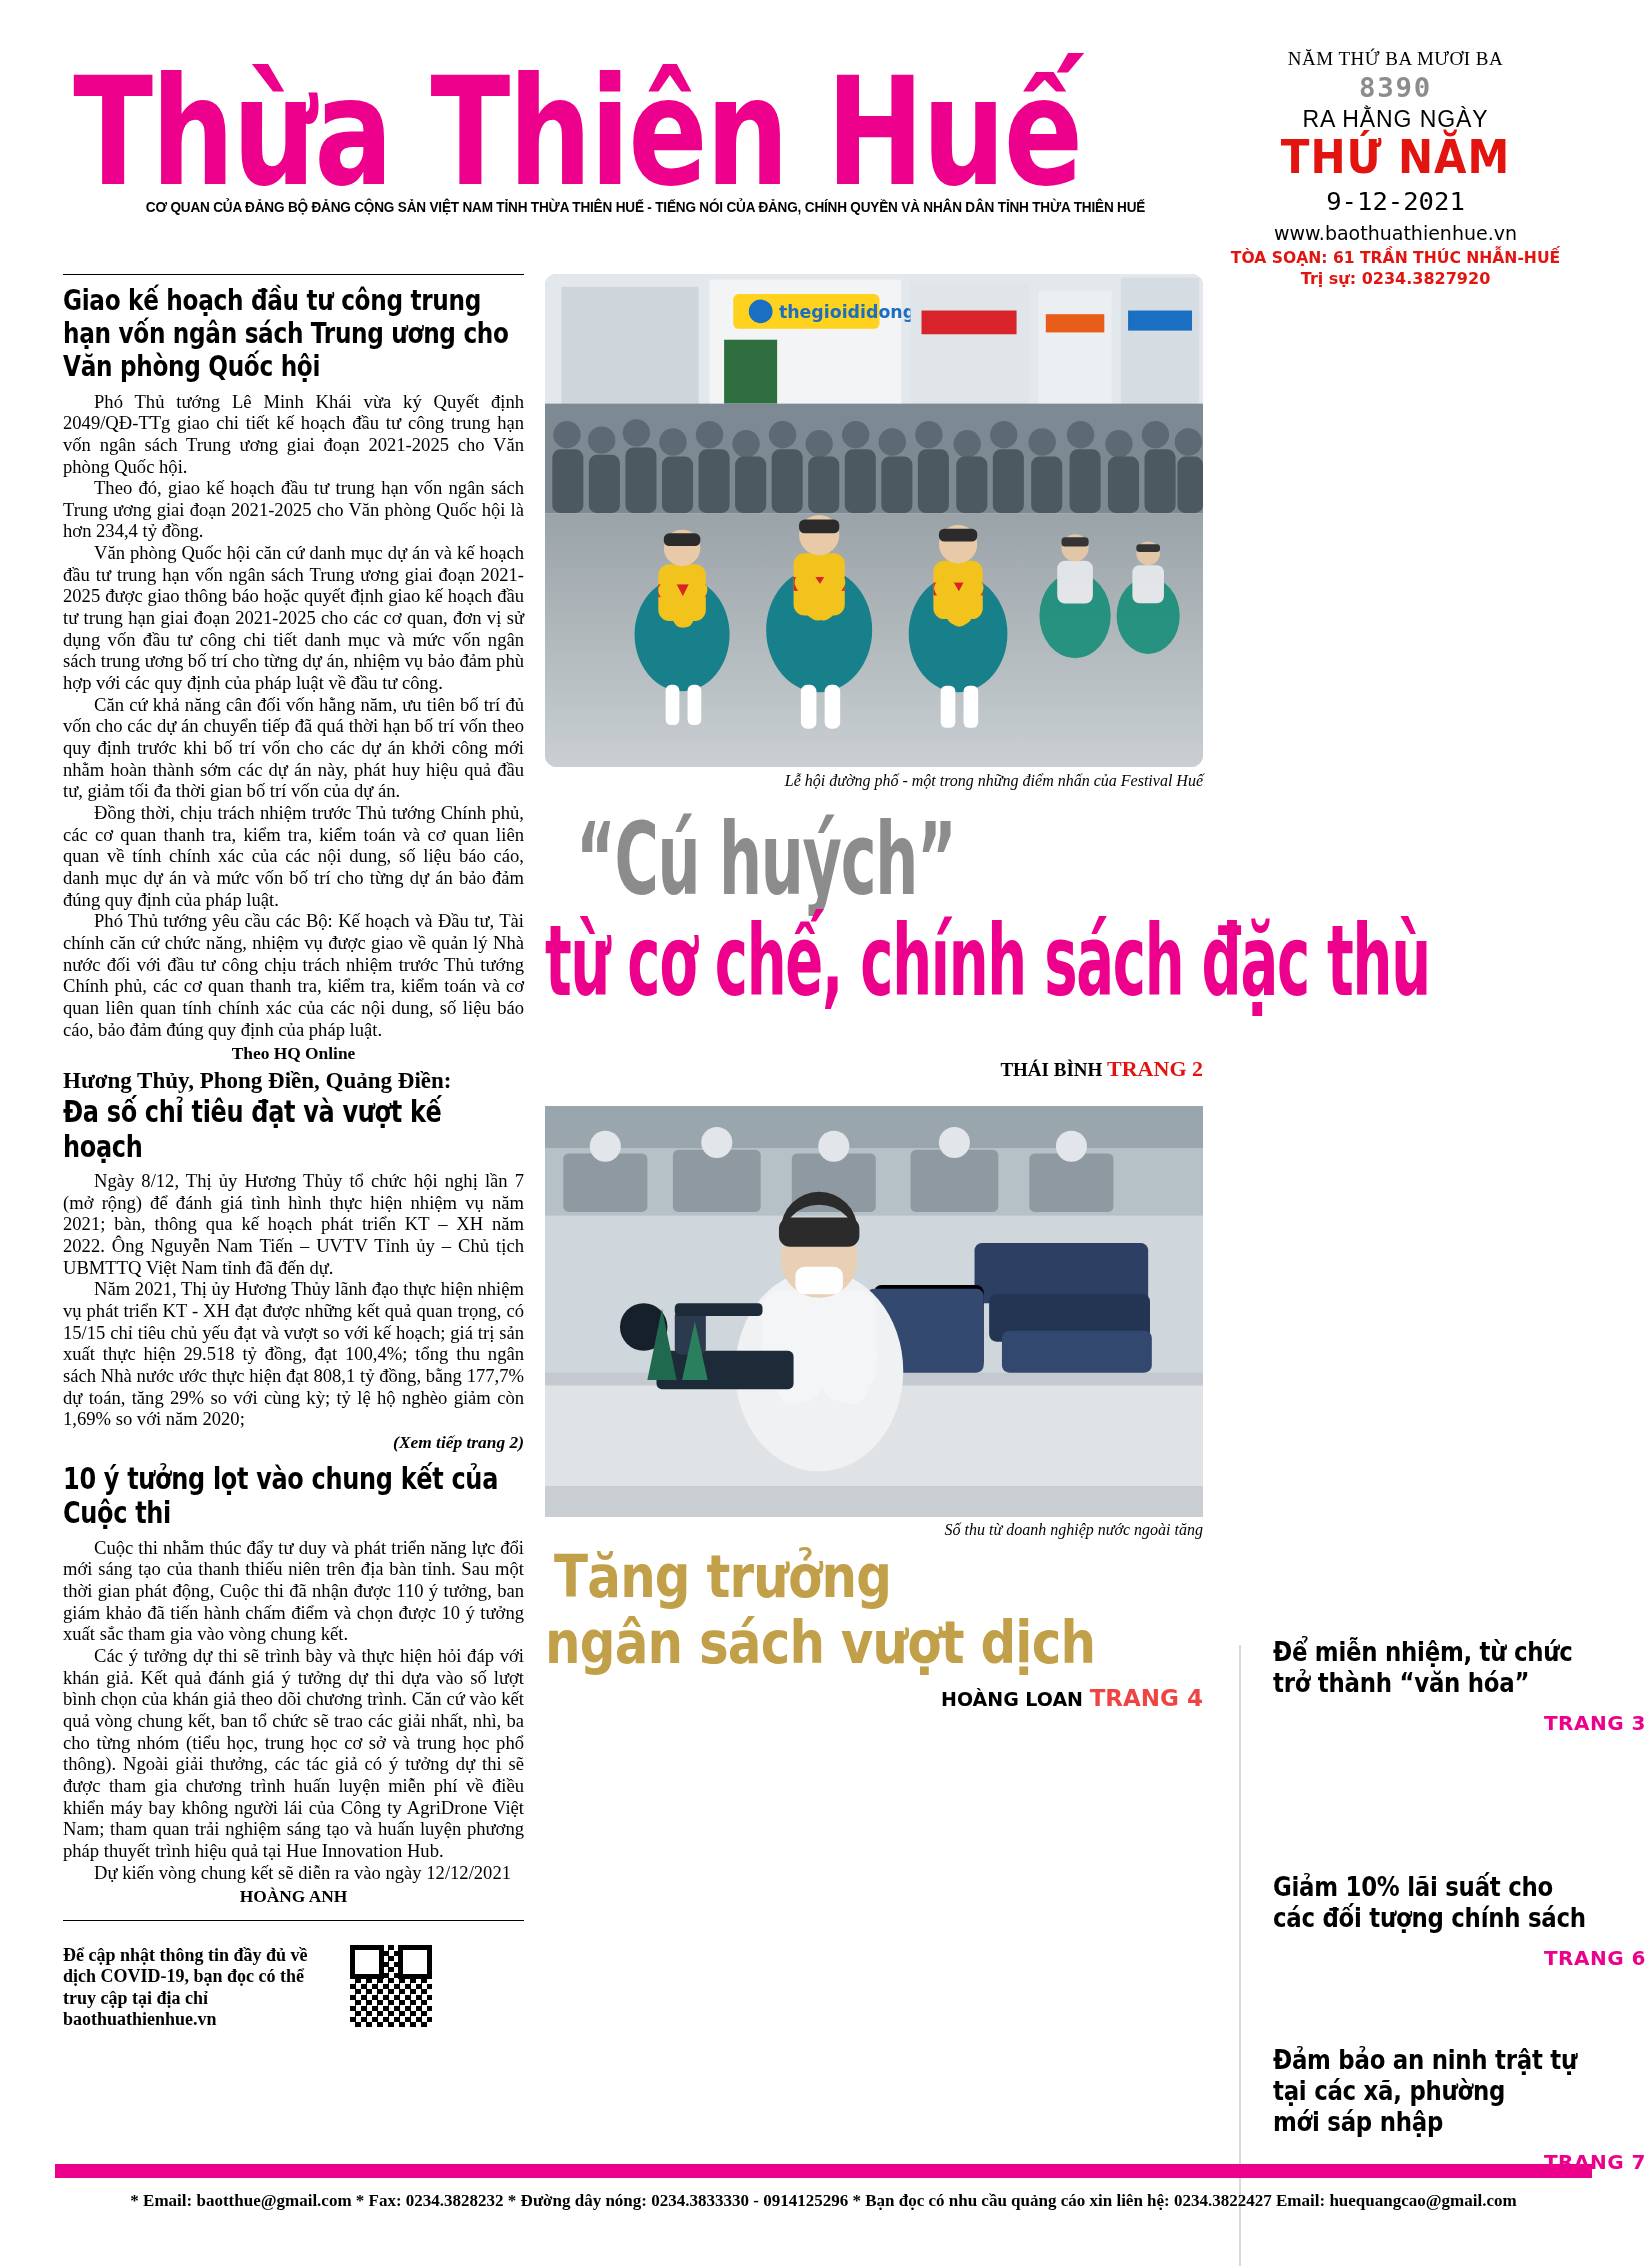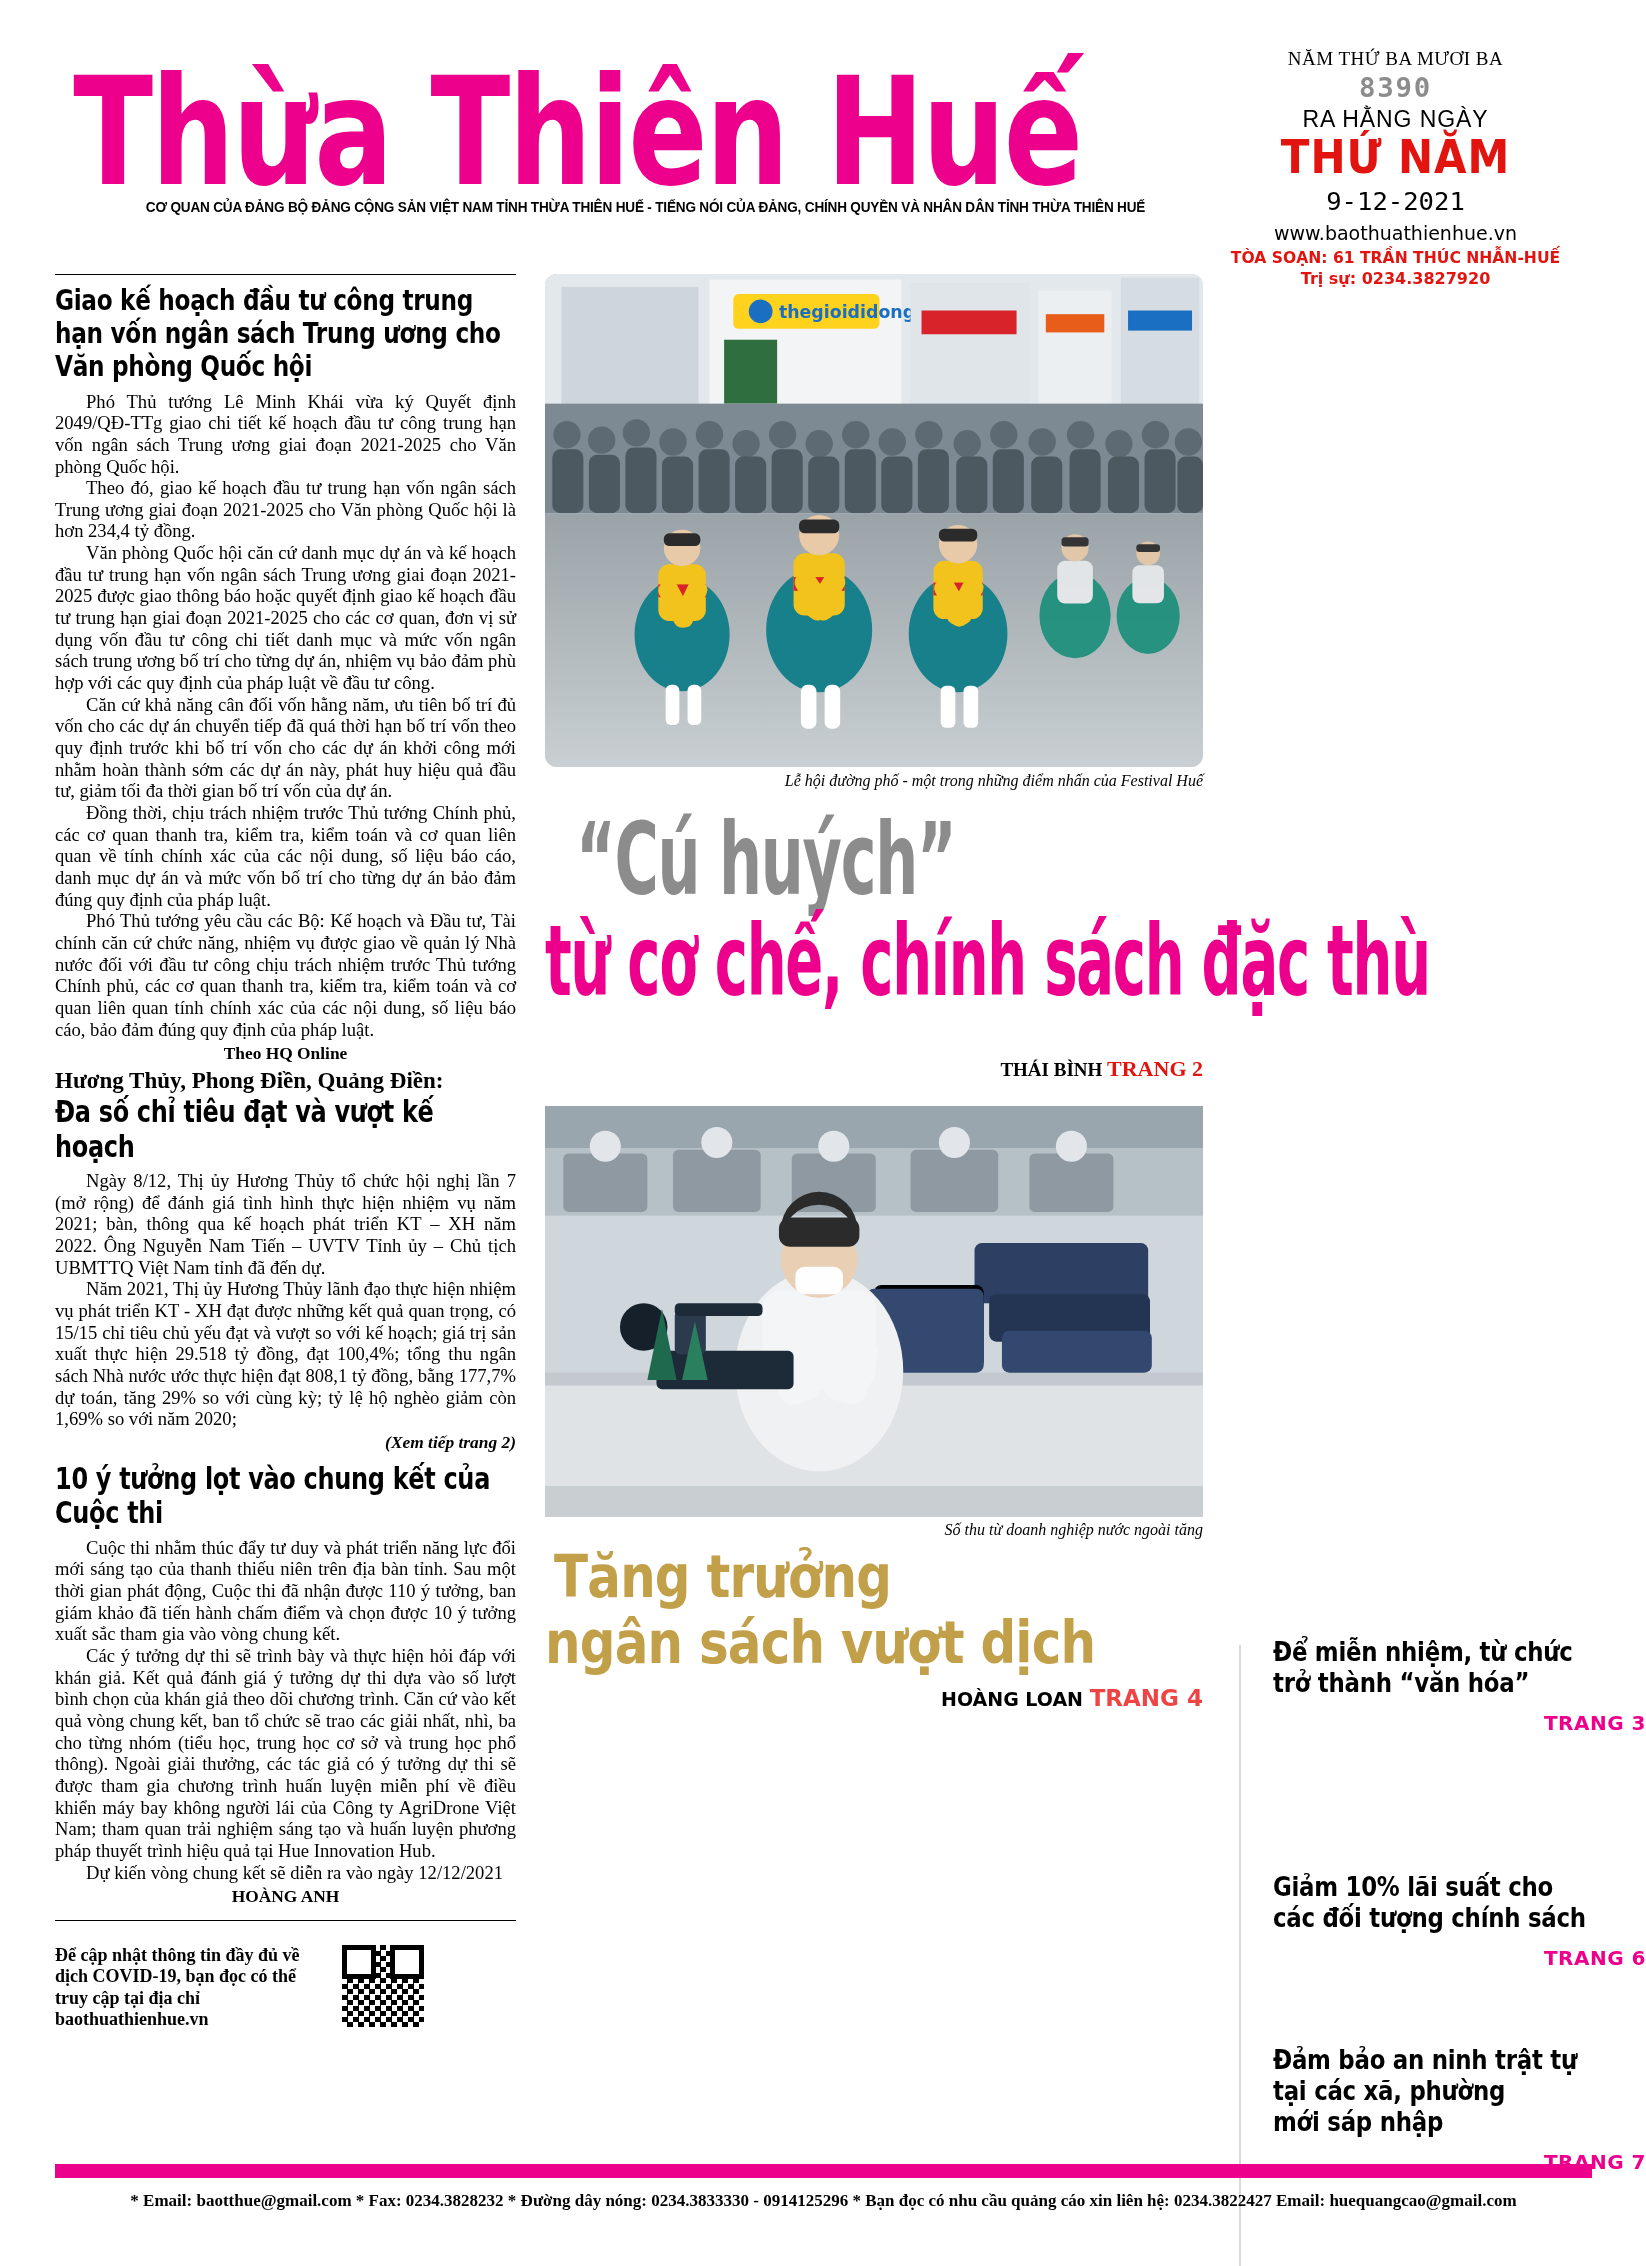--- a/index.html
+++ b/index.html
@@ -23,21 +23,21 @@
   .mr-day{font-family:"DejaVu Sans",sans-serif;font-weight:bold;font-size:42px;color:#e1140f;
     letter-spacing:0.9px;margin-top:0px;transform:scaleY(1.1);}
   .mr-date{font-family:"DejaVu Sans Mono",monospace;font-size:25.6px;letter-spacing:0px;margin-top:3.7px;}
   .mr-web{font-family:"DejaVu Sans",sans-serif;font-weight:normal;font-size:19px;margin-top:5.5px;}
   .mr-office{font-family:"DejaVu Sans",sans-serif;font-weight:bold;font-size:16.4px;color:#e1140f;
     margin-top:4.6px;transform:scaleX(0.95);}
   .mr-phone{font-family:"DejaVu Sans",sans-serif;font-weight:bold;font-size:16px;color:#e1140f;margin-top:1.8px;}
 
   
   .cols{position:relative;}
-  .col-left{position:absolute;left:0px;top:0px;width:461px;}
+  .col-left{position:absolute;left:8px;top:0px;width:461px;}
   .rule-t{border-top:1.4px solid #000;}
   h2.art-hl{font-size:29px;line-height:1.14;margin:9.1px 0 7.3px 0;font-family:"DejaVu Sans",sans-serif;
     font-weight:bold;transform:scaleX(0.80);transform-origin:left top;width:125%;letter-spacing:-0.4px;}
   .kicker{font-family:"Liberation Serif",serif;font-weight:bold;font-size:23px;margin:0 0 0.9px 0;}
   p.body{font-family:"Liberation Serif",serif;font-size:18.6px;line-height:1.165;
     text-align:justify;margin:0;text-indent:31px;}
   .byline{font-family:"Liberation Serif",serif;font-weight:bold;font-size:17.4px;text-align:center;margin-top:2.7px;}
   .seealso{font-family:"Liberation Serif",serif;font-weight:bold;font-style:italic;font-size:17.4px;
     text-align:right;margin-top:1.8px;}
 

